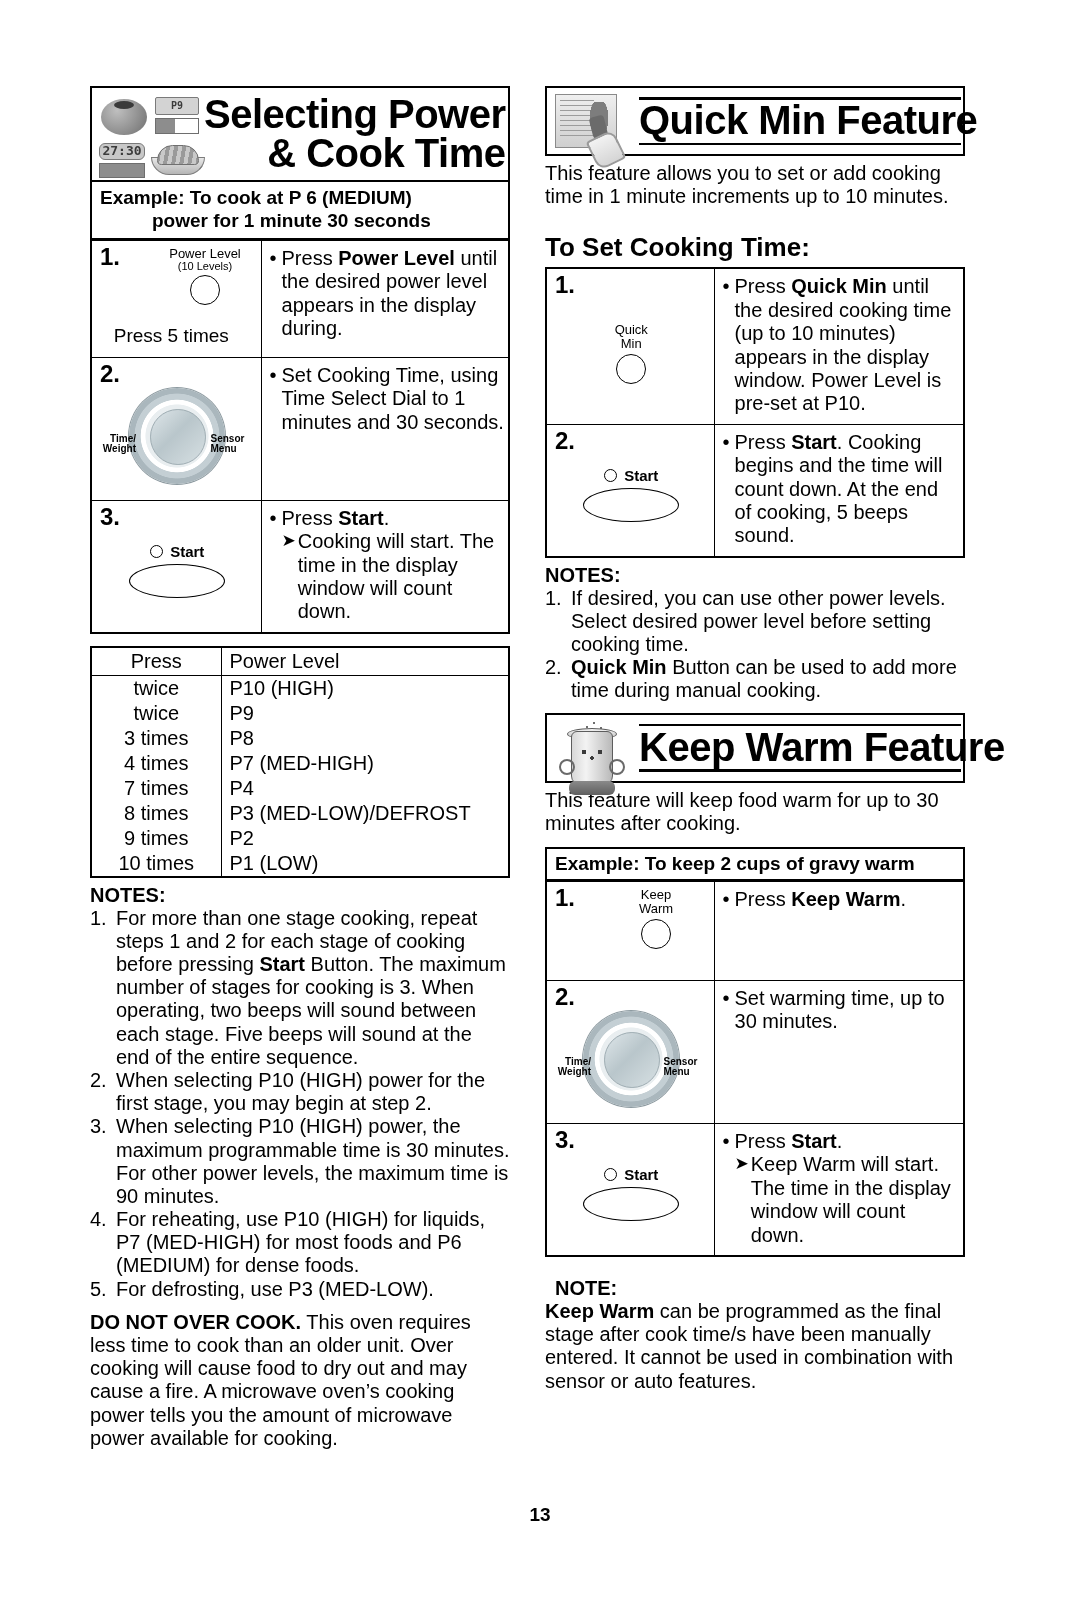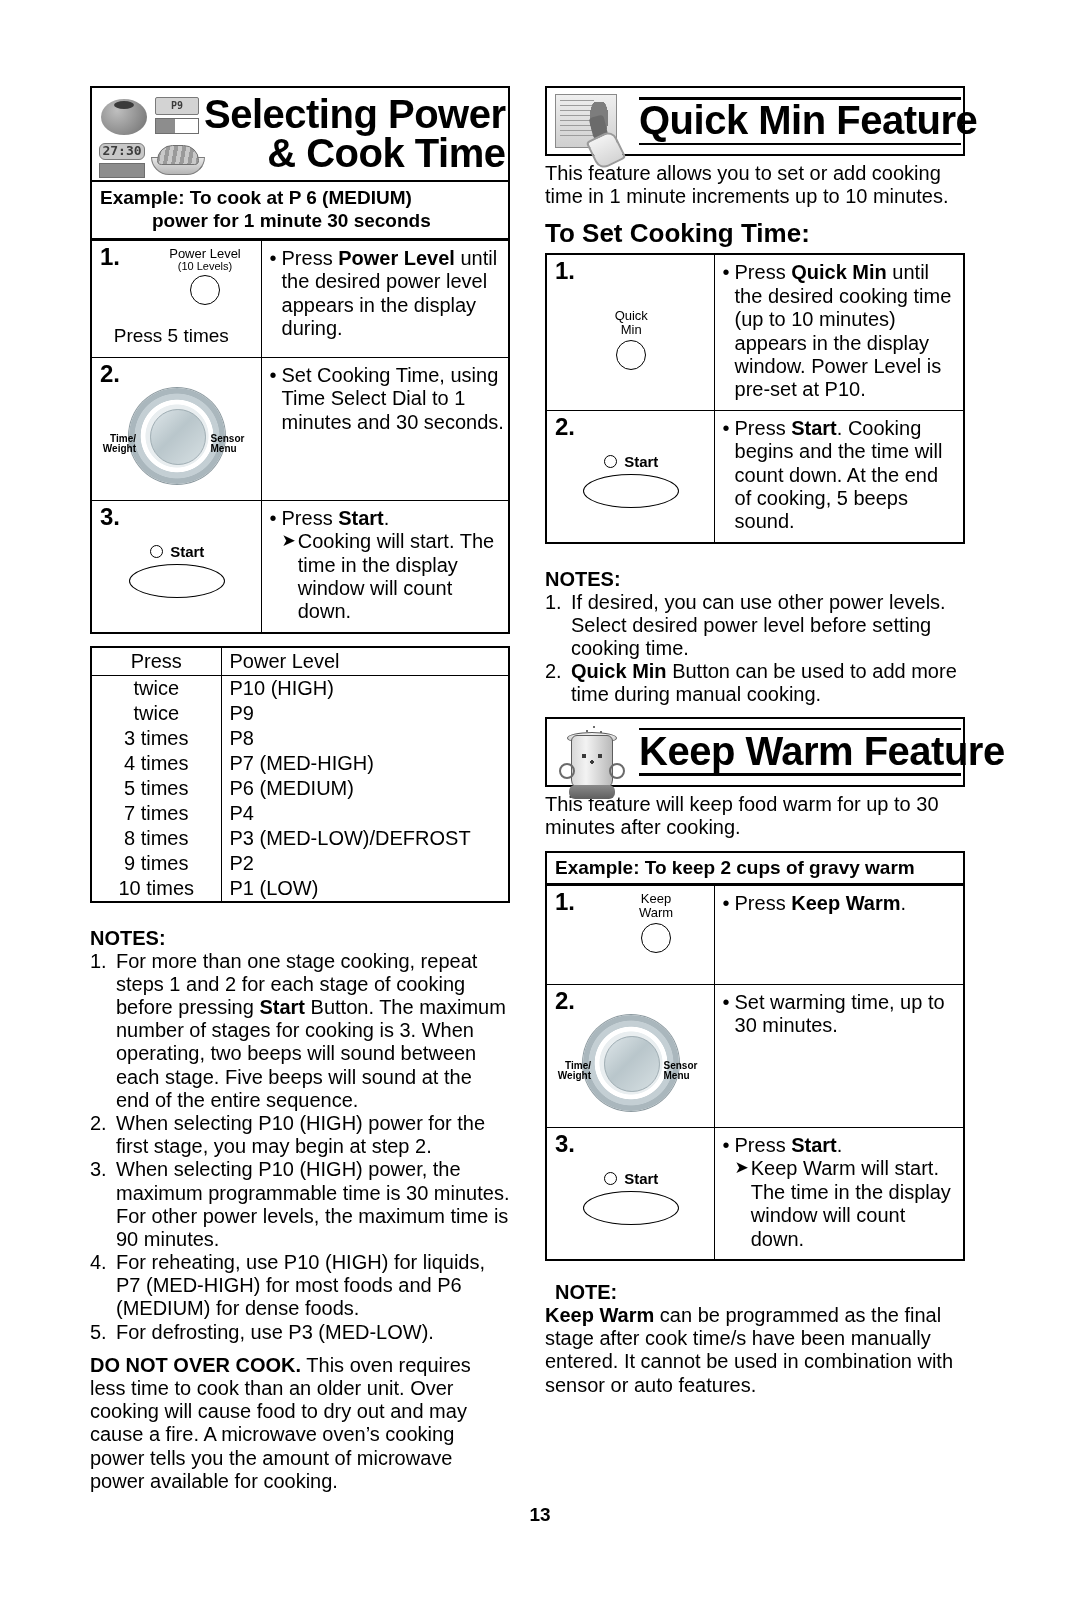--- a/index.html
+++ b/index.html
@@ -346,21 +346,21 @@
   .pl-table .c-press { width: 130px; text-align: center; }
   .pl-table .c-level { text-align: left; padding-left: 8px; }
   .pl-table tr td { border-top: none; border-bottom: none; }
   .pl-table tr:last-child td { border-bottom: none; }
   .pl-table thead th { border-bottom: 1.2px solid #000; }
 
   
   .notes-head {
     font-weight: bold;
     font-size: 20px;
-    margin-top: 24px;
+    margin-top: 6px;
   }
   .note-item {
     display: flex;
     font-size: 20px;
     line-height: 1.16;
   }
   .note-item .n-num { flex: 0 0 26px; }
   .note-item .n-body { flex: 1 1 auto; }
   .para {
     font-size: 20px;
@@ -491,24 +491,20 @@
           </tr>
           <tr>
             <td class="c-press">3 times</td>
             <td class="c-level">P8</td>
           </tr>
           <tr>
             <td class="c-press">4 times</td>
             <td class="c-level">P7 (MED-HIGH)</td>
           </tr>
           <tr>
-            <td class="c-press">5 times</td>
-            <td class="c-level">P6 (MEDIUM)</td>
-          </tr>
-          <tr>
             <td class="c-press">7 times</td>
             <td class="c-level">P4</td>
           </tr>
           <tr>
             <td class="c-press">8 times</td>
             <td class="c-level">P3 (MED-LOW)/DEFROST</td>
           </tr>
           <tr>
             <td class="c-press">9 times</td>
             <td class="c-level">P2</td>
@@ -563,21 +559,21 @@
           <div class="hand"></div>
         </div>
       </div>
       <div class="banner-title">
         <span class="ln">Quick Min Feature</span>
       </div>
     </div>
 
     <div class="para" style="margin-top:6px;">This feature allows you to set or add cooking time in 1 minute increments up to 10 minutes.</div>
 
-    <div style="font-weight:bold;font-size:26px;margin-top:10px;">To Set Cooking Time:</div>
+    <div style="font-weight:bold;font-size:26px;margin-top:24px;">To Set Cooking Time:</div>
 
     <table class="steps standalone narrow" style="margin-top:4px;">
       <tbody>
         <tr>
           <td class="c-art">
             <div class="ctl-wrap" style="min-height:128px;">
               <span class="stepnum">1.</span>
               <div class="qm-btn-group">
                 <div class="lbl-small">Quick</div>
                 <div class="lbl-small">Min</div>

